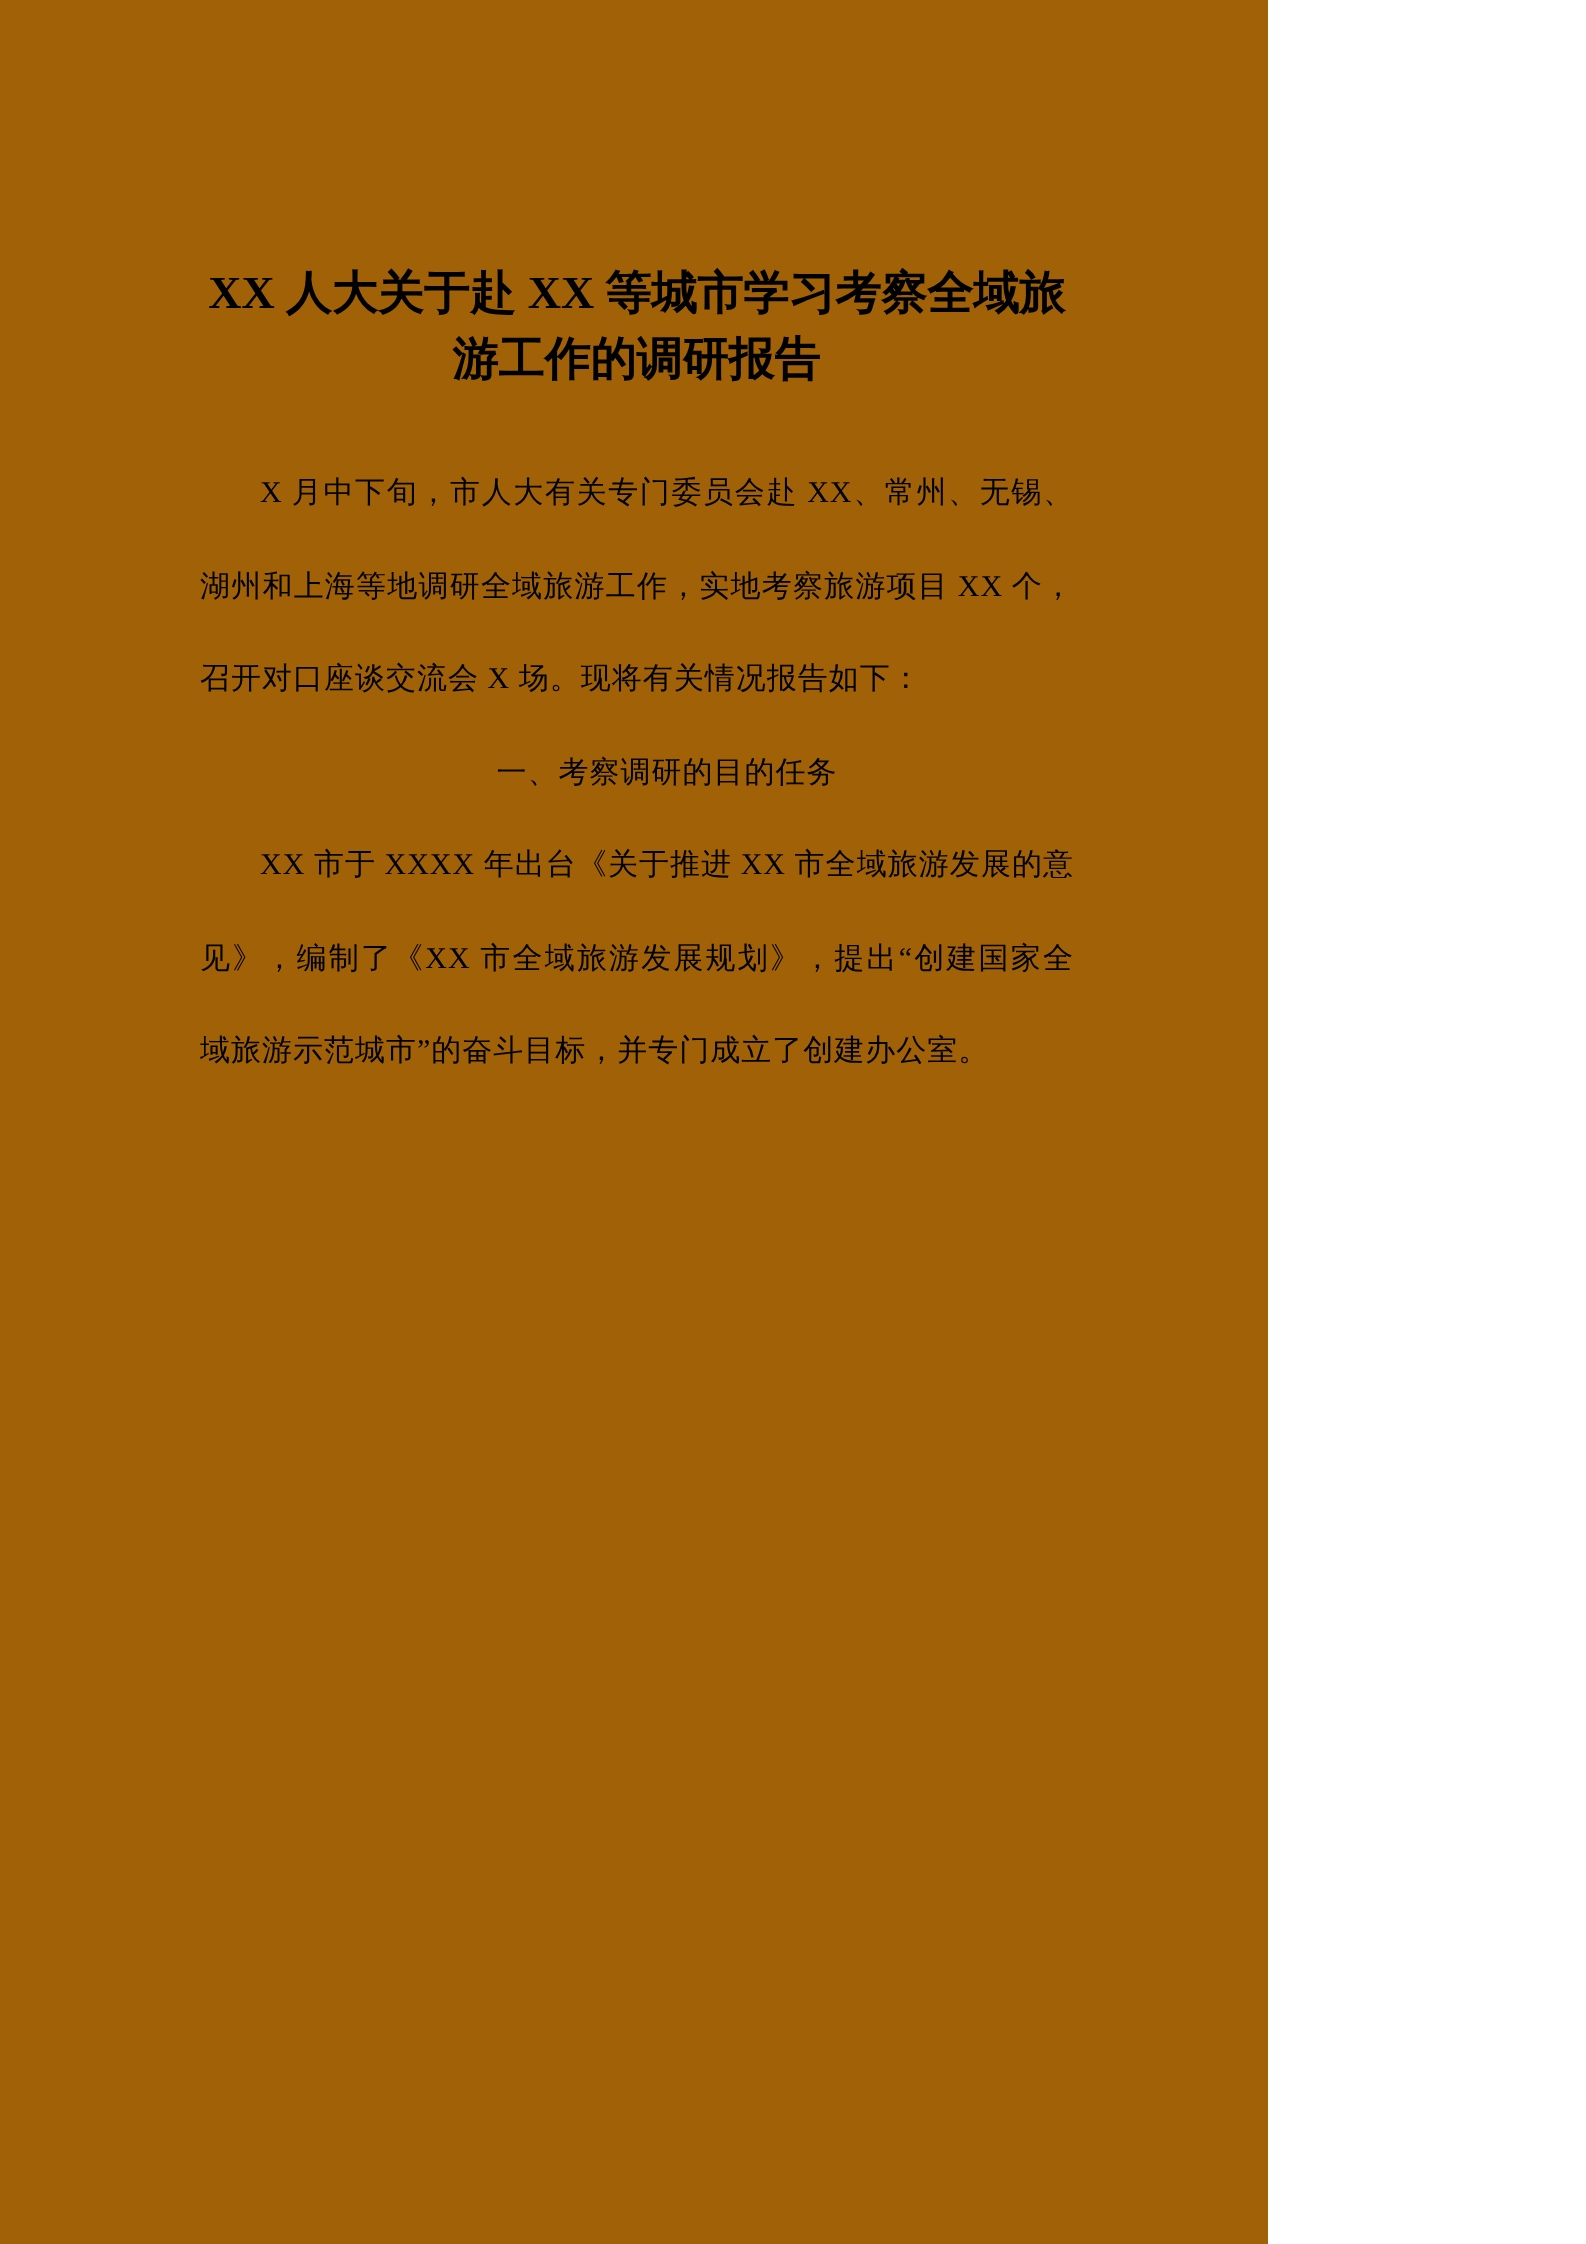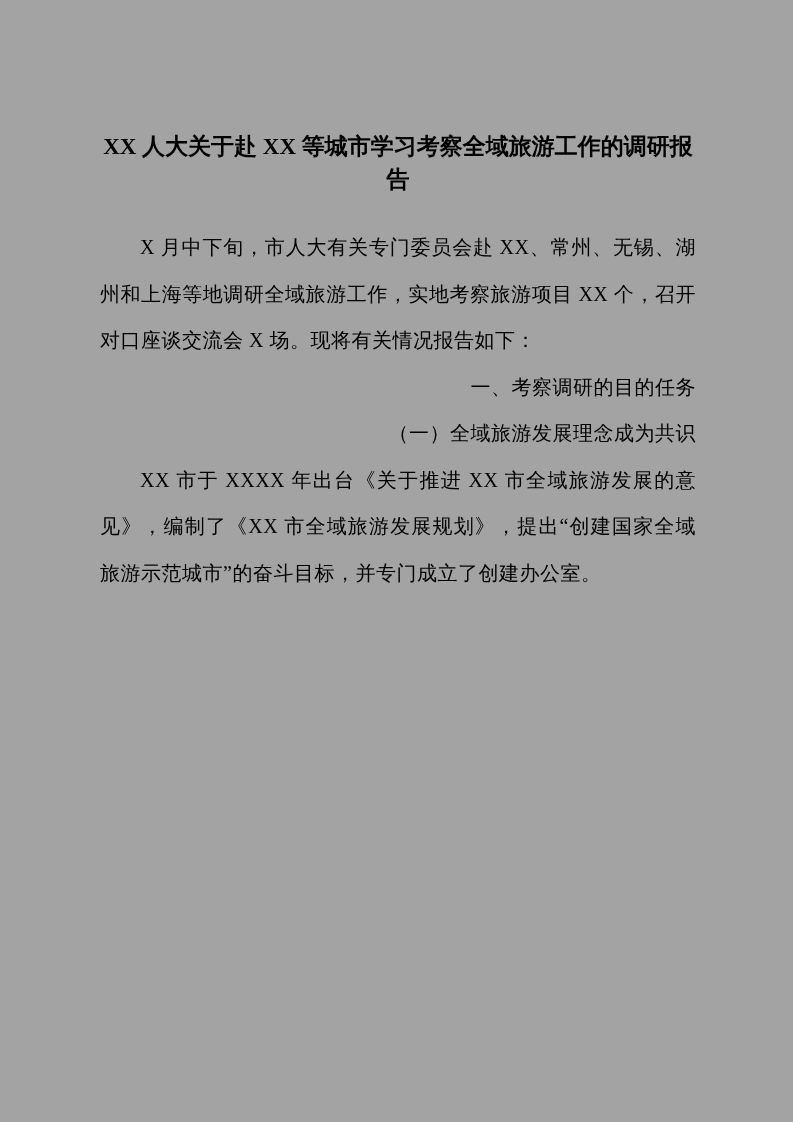--- a/index.html
+++ b/index.html
@@ -2,60 +2,59 @@
 <html lang="zh"><head>
 <meta charset="utf-8">
 <style>
   html, body {
     margin: 0;
     padding: 0;
     background: #ffffff;
   }
   .page {
     position: relative;
-    width: 793px;
+    width: 634px;
     height: 1122px;
     margin: 0;
-    background: #a3a3a3;
+    background: #a16207;
     box-sizing: border-box;
     padding: 130px 97px 0 100px;
     color: #000000;
     font-family: "Liberation Serif", serif;
     overflow: hidden;
   }
   .doc-title {
     font-size: 23px;
     font-weight: bold;
     text-align: center;
     line-height: 33px;
     margin: 0 0 28px 0;
   }
   .para, .heading, .subheading {
-    font-size: 20px;
+    font-size: 15px;
     line-height: 46.5px;
     margin: 0;
     text-indent: 2em;
     text-align: justify;
     letter-spacing: 0.5px;
   }
   .heading, .subheading {
-    text-align: right;
+    text-align: center;
     font-weight: normal;
   }
 </style>
 </head>
 <body>
 
 <div class="page">
   <h1 class="doc-title">XX 人大关于赴 XX 等城市学习考察全域旅游工作的调研报告</h1>
 
   <p class="para">X 月中下旬，市人大有关专门委员会赴 XX、常州、无锡、湖州和上海等地调研全域旅游工作，实地考察旅游项目 XX 个，召开对口座谈交流会 X 场。现将有关情况报告如下：</p>
 
   <p class="heading">一、考察调研的目的任务</p>
 
 
 
 
-  <p class="subheading">（一）全域旅游发展理念成为共识</p>
 
   <p class="para">XX 市于 XXXX 年出台《关于推进 XX 市全域旅游发展的意见》，编制了《XX 市全域旅游发展规划》，提出“创建国家全域旅游示范城市”的奋斗目标，并专门成立了创建办公室。</p>
 
 </div>
 
 </body></html>

